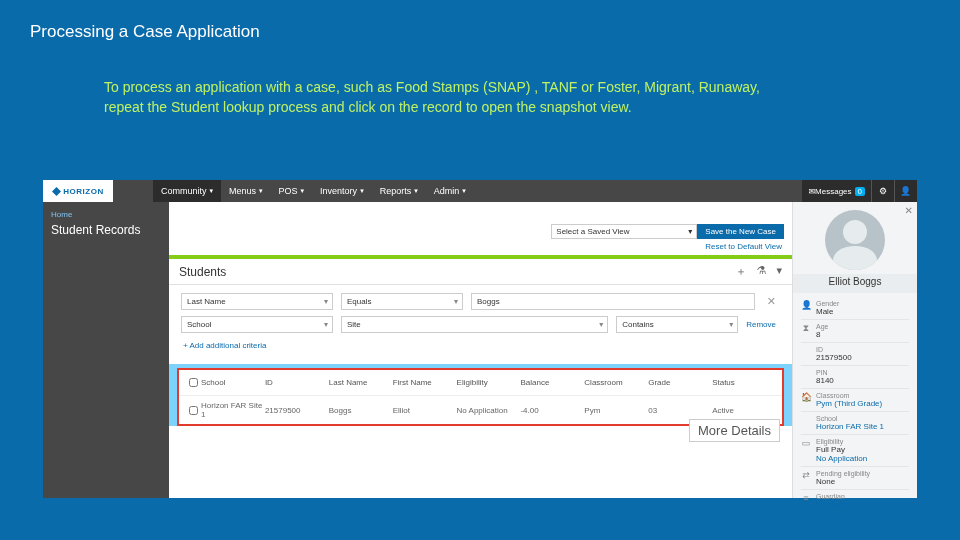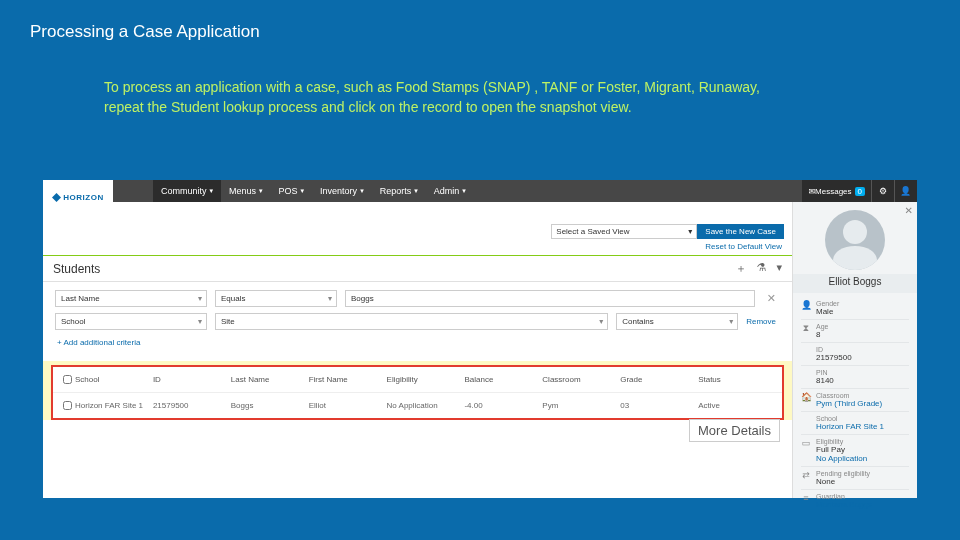--- a/index.html
+++ b/index.html
@@ -1,41 +1,41 @@
 <!DOCTYPE html>
 <html><head>
 <meta charset="utf-8">
 <style>
 html,body{margin:0;padding:0;font-family:"Segoe UI",Arial,sans-serif;background:#0a6bab;width:960px;height:540px;overflow:hidden}
 .slide{width:827px;height:540px;background:#0a6bab;position:relative}
 .title{color:#fff;font-size:17px;padding:22px 0 0 30px;font-weight:400}
 .body-text{color:#bef264;font-size:14px;line-height:1.4;padding:36px 60px 0 104px;max-width:800px}
 .app{position:absolute;left:43px;top:180px;width:874px;height:318px;background:#fff;font-size:9px;color:#333}
 .topbar{height:22px;background:#474747;display:flex;align-items:center;color:#fff}
-.logo{background:#fff;width:70px;height:22px;display:flex;align-items:flex-end;justify-content:center;color:#0a6bab;font-weight:bold;font-size:8px;letter-spacing:.5px}
+.logo{background:#fff;width:70px;height:22px;display:flex;align-items:center;justify-content:center;color:#0a6bab;font-weight:bold;font-size:8px;letter-spacing:.5px}
 .logo svg{width:9px;height:9px;margin-right:2px}
 .nav{display:flex;margin-left:40px;height:100%}
 .nav-item{padding:0 8px;display:flex;align-items:center;font-size:9px;cursor:pointer}
 .nav-item.active{background:#2c2c2c}
 .caret{font-size:7px;margin-left:3px}
 .top-right{margin-left:auto;display:flex;align-items:center;height:100%}
 .msg{background:#2c2c2c;padding:0 6px;height:100%;display:flex;align-items:center;font-size:8px}
 .badge{background:#00aef0;color:#fff;border-radius:2px;padding:0 3px;margin-left:3px;font-size:8px}
 .gear{width:22px;height:22px;background:#2c2c2c;display:flex;align-items:center;justify-content:center;border-left:1px solid #555}
 .app-body{display:flex;height:296px}
 .left{flex:0 0 110px;background:#474747;color:#fff;padding:8px 8px}
 .breadcrumb{font-size:8px;color:#7fc3ef}
 .page-title{font-size:12px;font-weight:400;margin-top:4px}
 .main{flex:1;padding:0 0 0 0;position:relative;background:#fff}
 .saved-view-row{display:flex;justify-content:flex-end;padding:22px 8px 2px 8px;gap:0}
 .select-saved{border:1px solid #ccc;font-size:8px;padding:2px 20px 2px 4px;width:120px;background:#fff;position:relative}
 .btn-save-view{background:#0a6bab;color:#fff;font-size:8px;padding:3px 8px;border:none}
 .reset-link{text-align:right;padding:0 10px 4px 3px}
 .reset-link span{color:#0a6bab;font-size:8px}
-.panel-students{background:#fef9c3;border-top:1px solid #84cc16}
+.panel-students{background:#7dd3fc;border-top:4px solid #84cc16}
 .panel-head{display:flex;align-items:center;padding:5px 10px;background:#fff;border-bottom:1px solid #e0e0e0}
 .panel-head h3{margin:0;font-size:12px;font-weight:400}
 .panel-icons{margin-left:auto;display:flex;gap:10px;font-size:11px;color:#666}
 .filters{padding:8px 12px;background:#fff}
 .filter-row{display:flex;gap:8px;align-items:center;margin-bottom:6px}
 .fcell{border:1px solid #ccc;background:#fff;font-size:8px;padding:3px 5px;position:relative}
 .fcell.dd::after{content:"▾";position:absolute;right:4px;top:3px;color:#888;font-size:8px}
 .w1{width:140px}.w2{width:110px}.w3{flex:1}
 .close-x{color:#999;font-size:11px;padding:0 4px}
 .remove-link{color:#0a6bab;font-size:8px;margin-left:auto;padding-right:4px}
@@ -104,20 +104,24 @@
       </div>
       <div class="top-right">
         <div class="msg">✉ <span>Messages</span><span class="badge">0</span></div>
         <div class="gear">⚙</div>
         <div class="gear">👤</div>
       </div>
     </div>
 
     <div class="app-body">
 
+      <div class="left">
+        <div class="breadcrumb">Home</div>
+        <div class="page-title">Student Records</div>
+      </div>
 
       <div class="main">
         <div class="saved-view-row">
           <div class="select-saved"><span>Select a Saved View</span><span style="position:absolute;right:4px">▾</span></div>
           <button class="btn-save-view">Save the New Case</button>
         </div>
         <div class="reset-link"><span>Reset to Default View</span></div>
 
         <div class="panel-students">
           <div class="panel-head">

